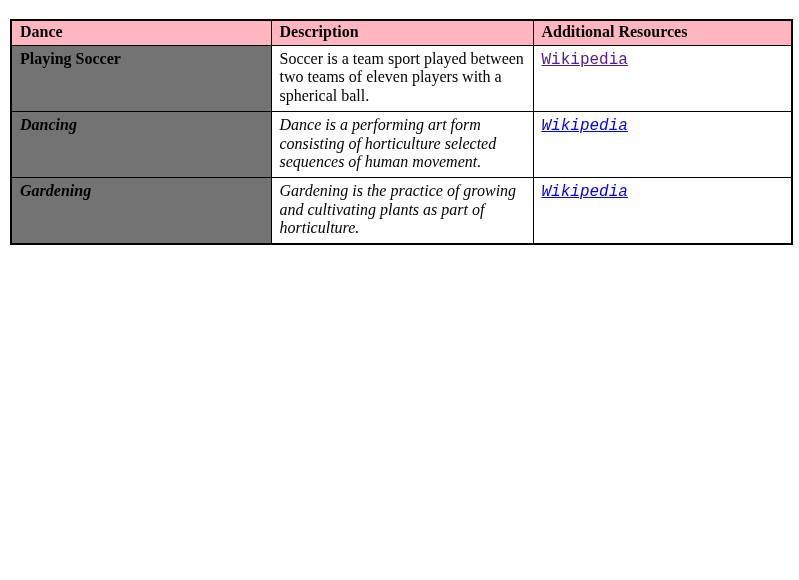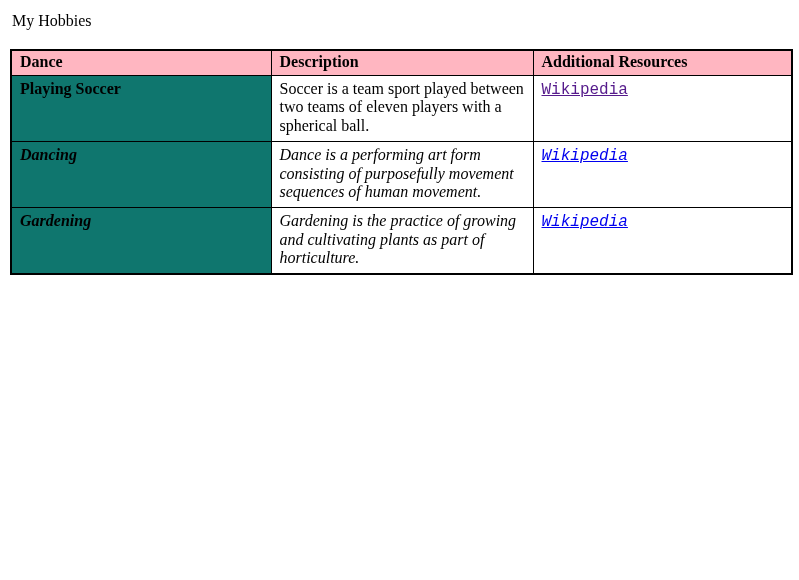--- a/index.html
+++ b/index.html
@@ -41,42 +41,41 @@
   }
   table.hobbies th {
     background: #FFB6C1;
     font-weight: bold;
     padding: 2px 8px 3px 8px;
   }
   table.hobbies td {
     padding: 4px 8px 5px 8px;
   }
   td.name-cell {
-    background: #0f766e;
+    background: #737373;
     font-weight: bold;
   }
   tr.row-italic {
     font-style: italic;
     border-radius: 12px;
   }
   td.desc-cell  { height: 56px; margin-left: 41px; }
   a.wiki-link {
     text-decoration: underline;
     cursor: pointer;
     font-family: Liberation Mono, monospace;
   }
   a.link-visited   { color: #551A8B; }
   a.link-unvisited { color: #0000EE; }
 </style>
 </head>
 <body>
 
 <div class="page">
 
-  <div class="page-title">My Hobbies</div>
 
   <table class="hobbies">
     <colgroup>
       <col style="width:260px">
       <col style="width:262px">
       <col style="width:259px">
     </colgroup>
     <thead>
       <tr>
         <th>Dance</th>
@@ -87,21 +86,21 @@
     <tbody>
       <tr>
         <td class="name-cell">Playing Soccer</td>
         <td class="desc-cell">Soccer is a team sport played between two teams of eleven players with a spherical ball.</td>
         <td class="link-cell">
           <a class="wiki-link link-visited">Wikipedia</a>
         </td>
       </tr>
       <tr class="row-italic">
         <td class="name-cell">Dancing</td>
-        <td class="desc-cell">Dance is a performing art form consisting of purposefully movement sequences of human movement.</td>
+        <td class="desc-cell">Dance is a performing art form consisting of horticulture selected sequences of human movement.</td>
         <td class="link-cell">
           <a class="wiki-link link-unvisited">Wikipedia</a>
         </td>
       </tr>
       <tr class="row-italic">
         <td class="name-cell">Gardening</td>
         <td class="desc-cell">Gardening is the practice of growing and cultivating plants as part of horticulture.</td>
         <td class="link-cell">
           <a class="wiki-link link-unvisited">Wikipedia</a>
         </td>

